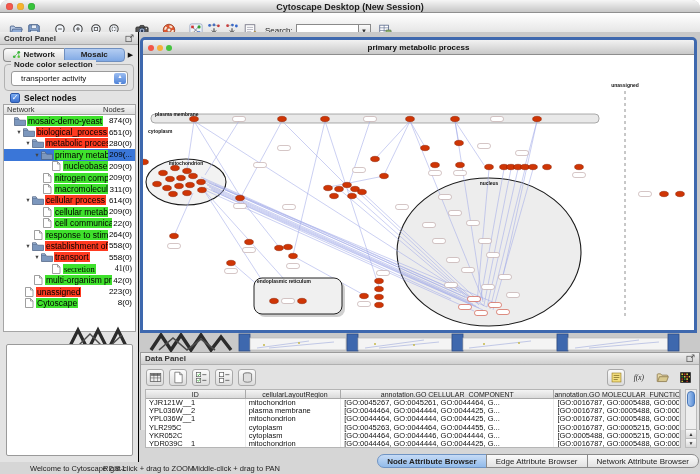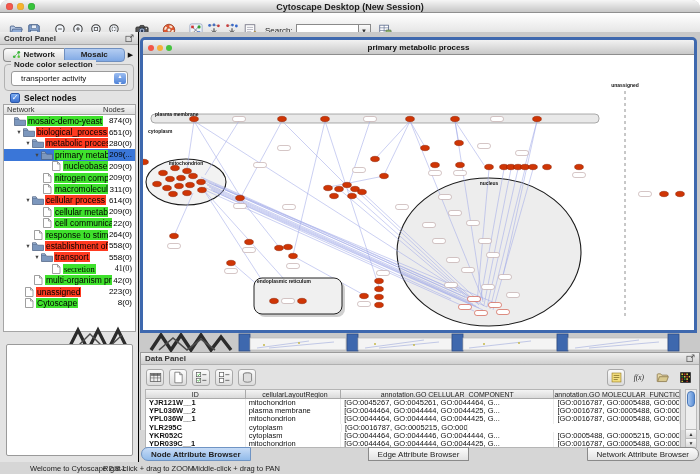--- a/index.html
+++ b/index.html
@@ -92,25 +92,25 @@
         background:linear-gradient(#fbfbfb,#dcdcdc);display:flex;align-items:center;justify-content:center;flex:0 0 auto}
   .dbtn svg{width:13px;height:13px}
   .dbtn.plain{border:none;background:none}
   #dp-right{margin-left:auto;display:flex;padding-right:0}
   #dp-table{position:absolute;left:4px;top:36px;width:536px;height:59px;overflow:hidden;background:#fff;border:1px solid #b5b5b5}
   #thead{display:flex;height:9px}
   .th{height:9px;background:linear-gradient(#f4f4f4,#dadada);border-right:1px solid #aaa;border-bottom:1px solid #aaa;
       font-size:7px;color:#222;text-align:center;line-height:9px;white-space:nowrap;overflow:hidden}
   .trw{display:flex;height:8.2px}
   .td{font-size:7.5px;line-height:8.2px;padding-left:3px;white-space:nowrap;overflow:hidden;border-right:1px solid #ececec;color:#111}
-  .td.idc{font-weight:bold}
+  .td.idc{font-weight:normal}
   #dp-scroll{position:absolute;left:544px;top:36px;width:12px;height:59px;background:#eee;border:1px solid #bbb}
   #dp-thumb{position:absolute;left:1px;top:1px;width:8px;height:16px;border-radius:4px;background:linear-gradient(90deg,#a9c8f0,#5c8fd6);border:1px solid #4a78b8}
   .sarr{position:absolute;left:0;width:10px;height:9px;font-size:5px;text-align:center;line-height:9px;color:#333;background:linear-gradient(#fbfbfb,#d8d8d8);border-top:1px solid #bbb}
-  #dp-tabs{position:absolute;left:0;right:0;top:94px;height:15px;display:flex;justify-content:space-between;z-index:6}
+  #dp-tabs{position:absolute;left:0;right:0;top:101px;height:15px;display:flex;justify-content:flex-end;z-index:6}
   .dptab{height:14px;line-height:13px;padding:0 9px;font-size:8px;color:#222;border:1px solid #8a8a8a;margin-left:-1px;
          background:linear-gradient(#fbfbfb,#e2e2e2);white-space:nowrap}
   .dptab.on{background:linear-gradient(#c6dbf6,#92bbea);border-color:#6f94c4;font-weight:bold}
   .dptab.first{border-radius:7px 0 0 7px;margin-left:0}
   .dptab.last{border-radius:0 7px 7px 0}
   
   #statusbar{position:absolute;left:0;top:462px;width:700px;height:12px;background:#d6d6d6;font-size:7.5px;color:#222}
   #statusbar span{position:absolute;top:2px;white-space:nowrap}
   #status-left{left:30px}
   #status-mid{left:103px}
@@ -809,20 +809,21 @@
           </div>
           <div class="trw">
             <div class="td idc" style="width: 100px;">YPL036W__1</div>
             <div class="td" style="width: 96px;">mitochondrion</div>
             <div class="td" style="width: 214px;">[GO:0044464, GO:0044444, GO:0044425, G...</div>
             <div class="td" style="width: 126px;">[GO:0016787, GO:0005488, GO:0005215, G...</div>
           </div>
           <div class="trw">
             <div class="td idc" style="width: 100px;">YLR295C</div>
             <div class="td" style="width: 96px;">cytoplasm</div>
+            <div class="td" style="width: 214px;">[GO:0045263, GO:0044464, GO:0044455, G...</div>
             <div class="td" style="width: 126px;">[GO:0016787, GO:0005215, GO:0003824, G...</div>
           </div>
           <div class="trw">
             <div class="td idc" style="width: 100px;">YKR052C</div>
             <div class="td" style="width: 96px;">cytoplasm</div>
             <div class="td" style="width: 214px;">[GO:0044464, GO:0044446, GO:0044444, G...</div>
             <div class="td" style="width: 126px;">[GO:0005488, GO:0005215, GO:0003674]</div>
           </div>
           <div class="trw">
             <div class="td idc" style="width: 100px;">YDR039C__1</div>

